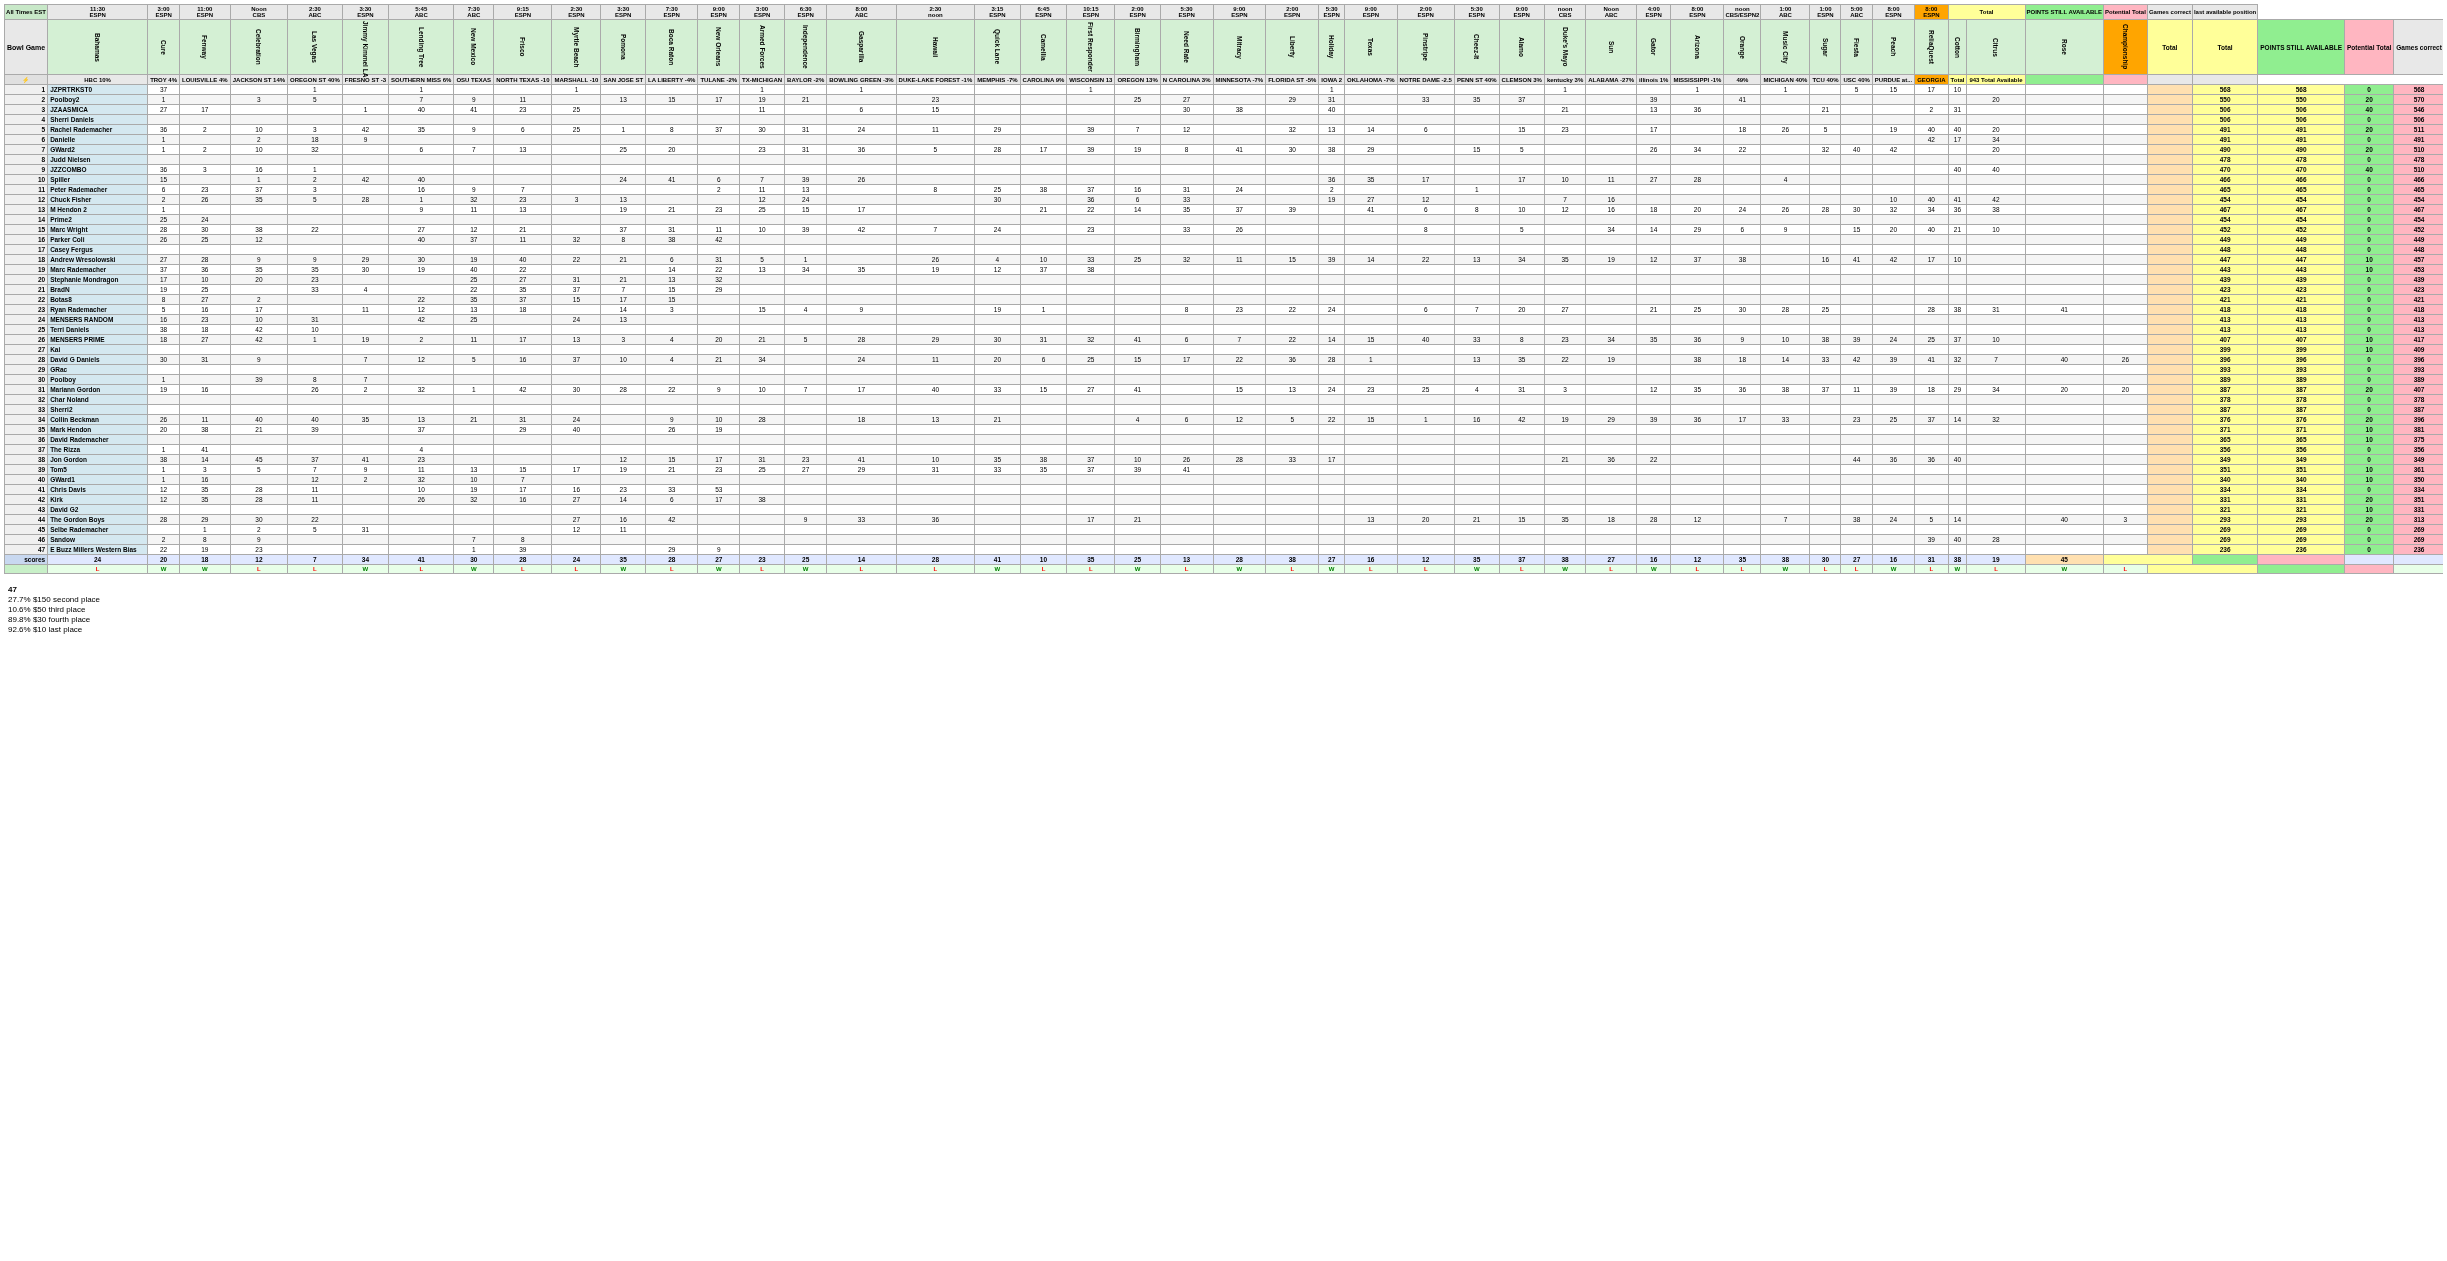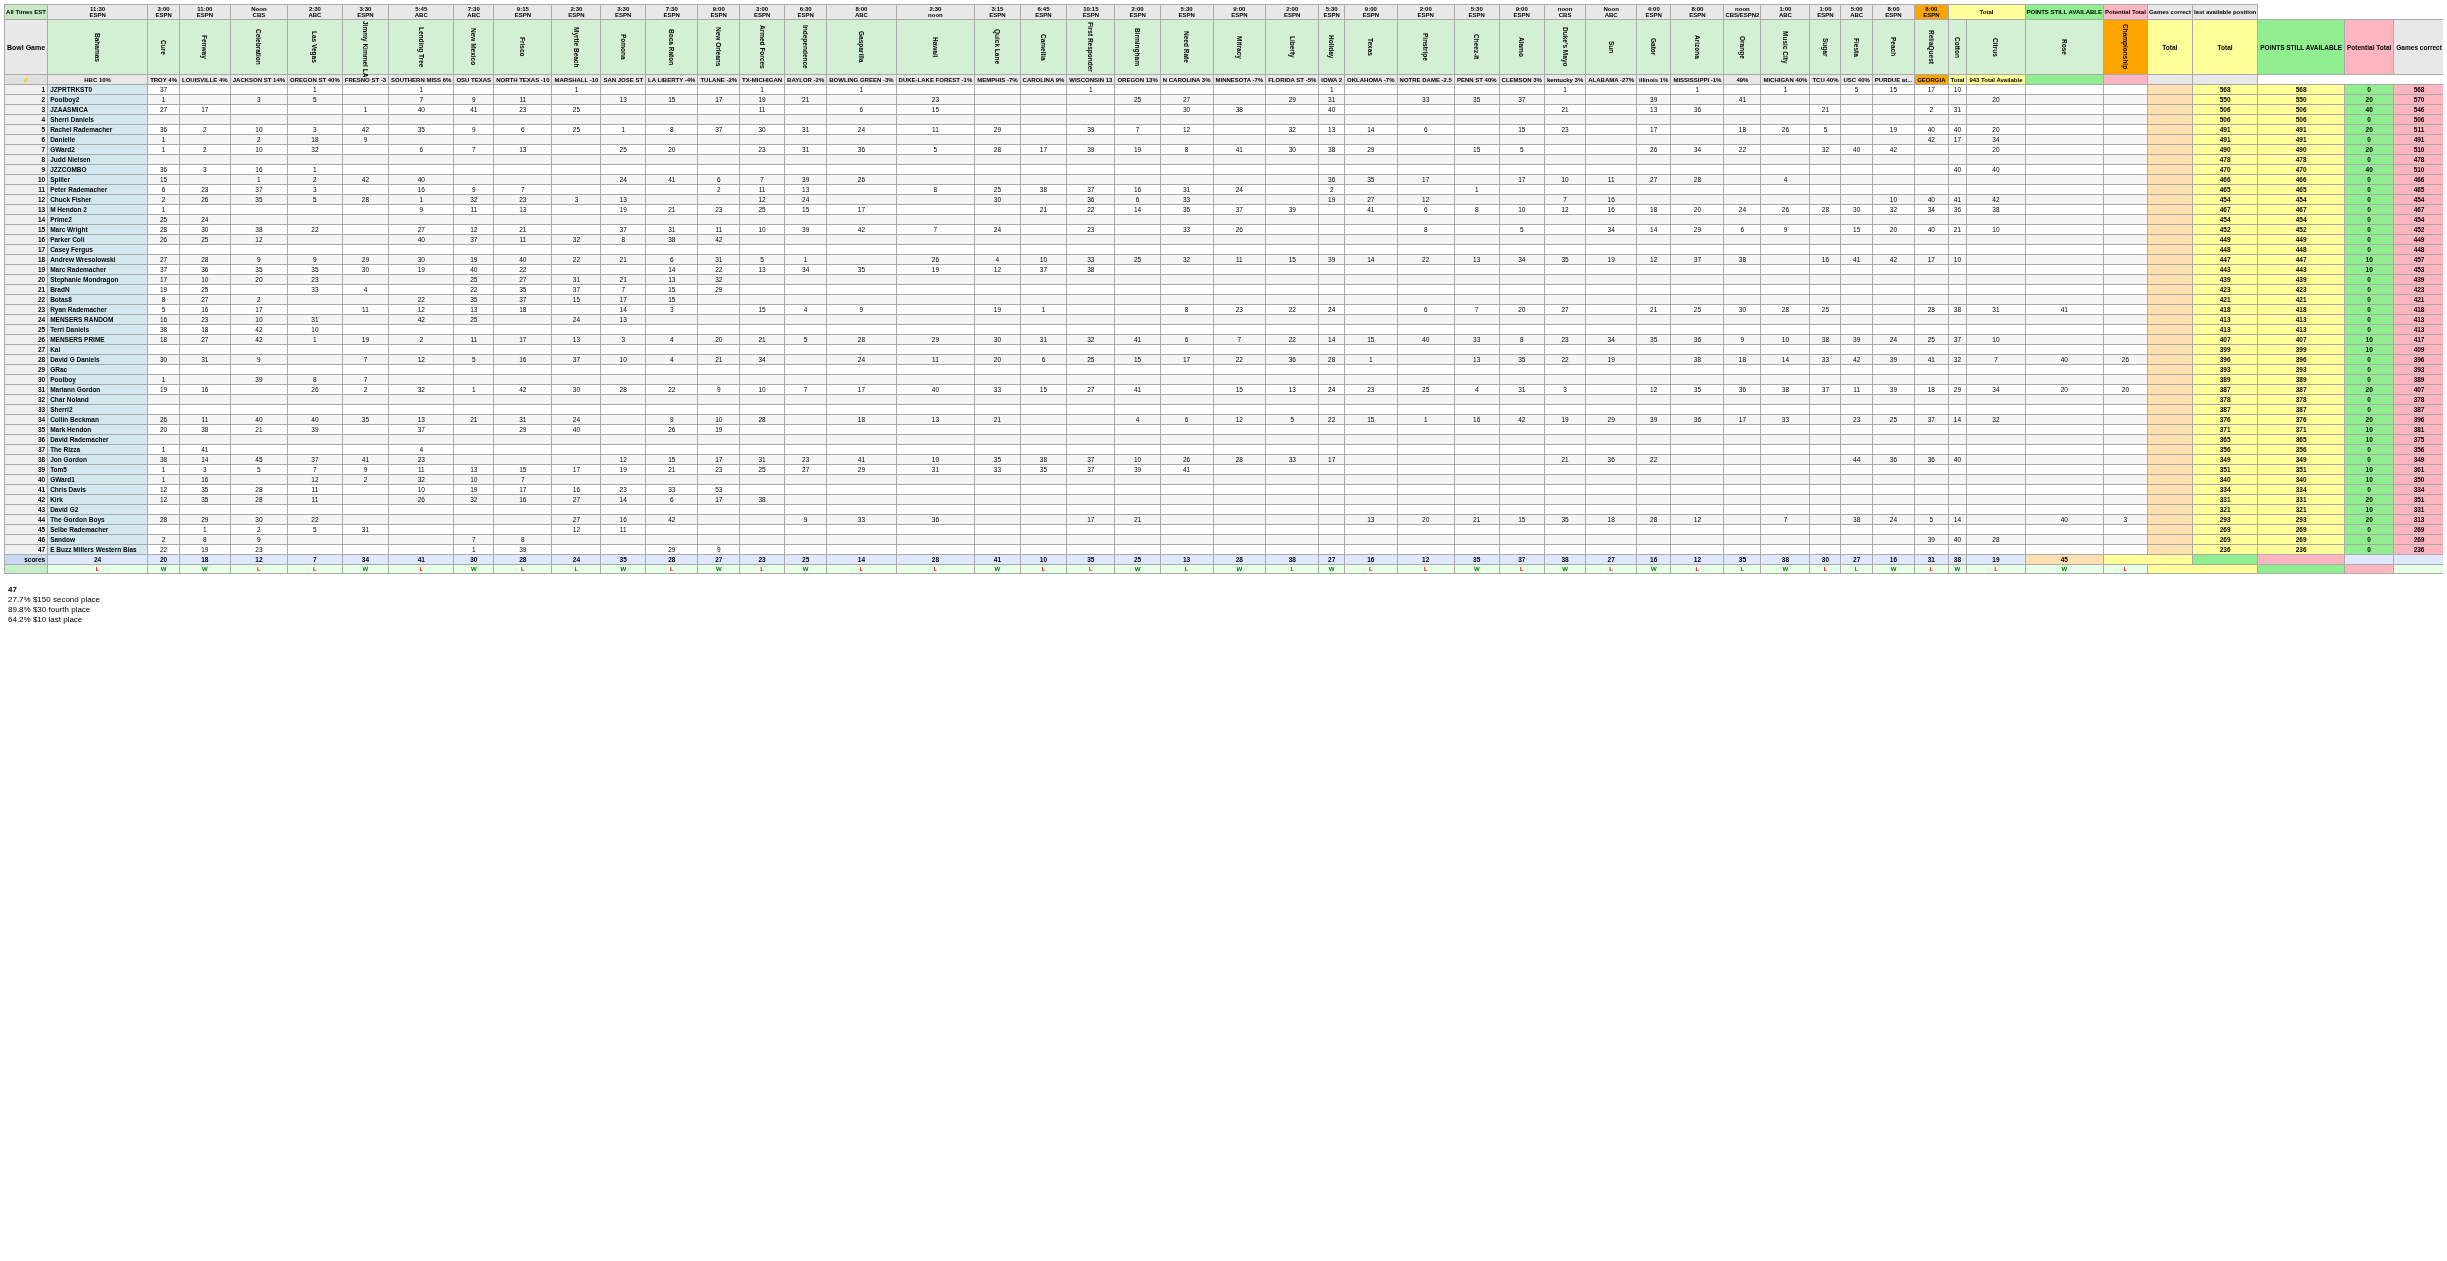--- a/index.html
+++ b/index.html
@@ -2734,16 +2734,17 @@
             <td style="background:#ffb6c1;"></td>
             <td></td>
           </tr>
         </tbody>
   </table>
   </div>
 
   <div class="payouts">
     <div><strong>47</strong></div>
     <div>27.7% $150 second place</div>
+    <div>10.6% $50 third place</div>
     <div>89.8% $30 fourth place</div>
-    <div>64.2% $10 last place</div>
+    <div>92.6% $10 last place</div>
   </div>
 </div>
 
 </body></html>

